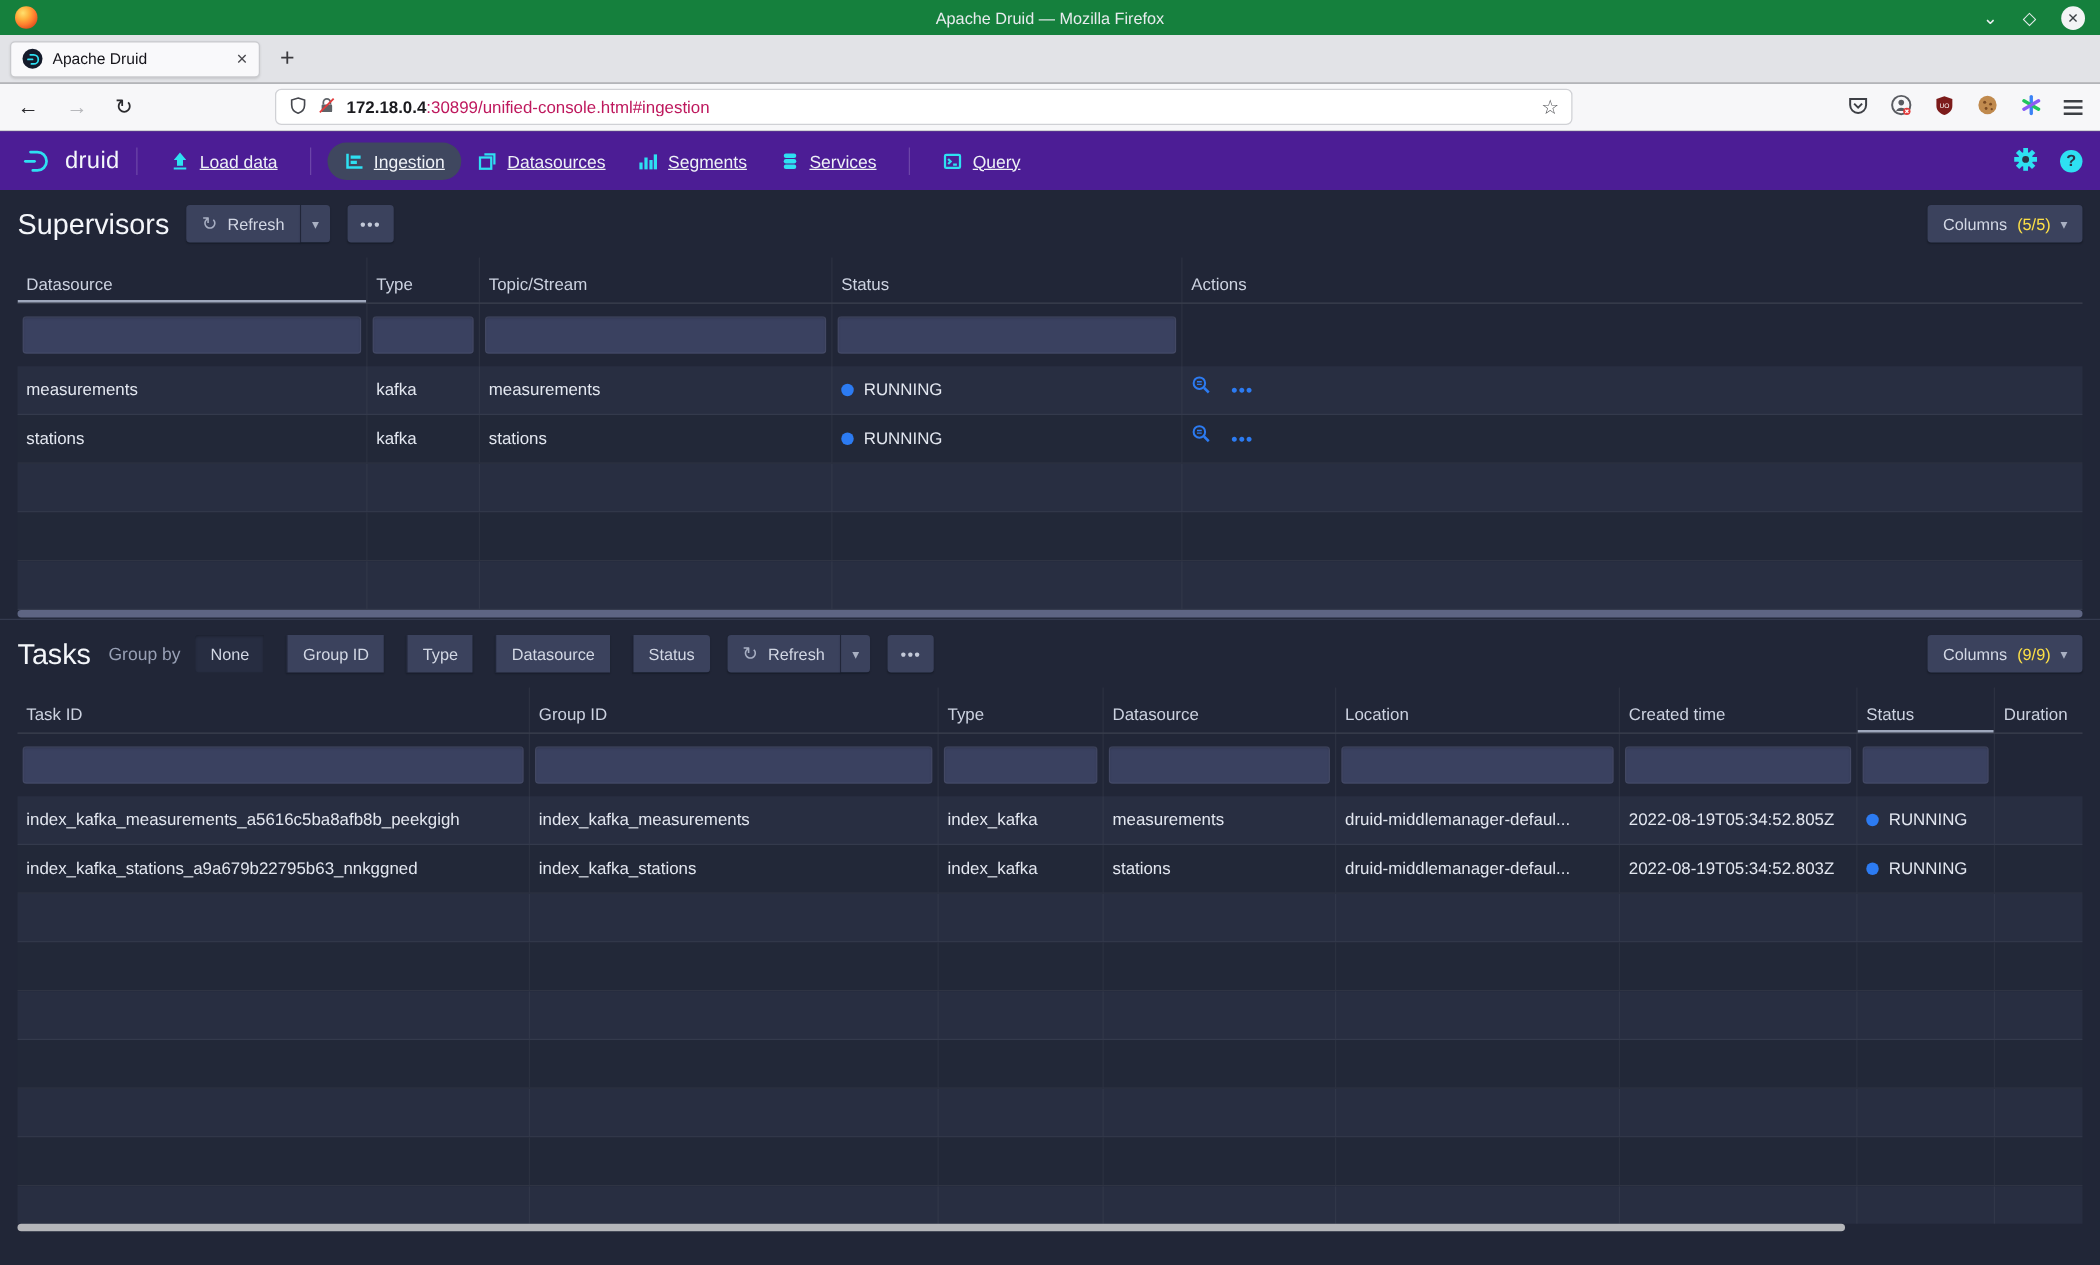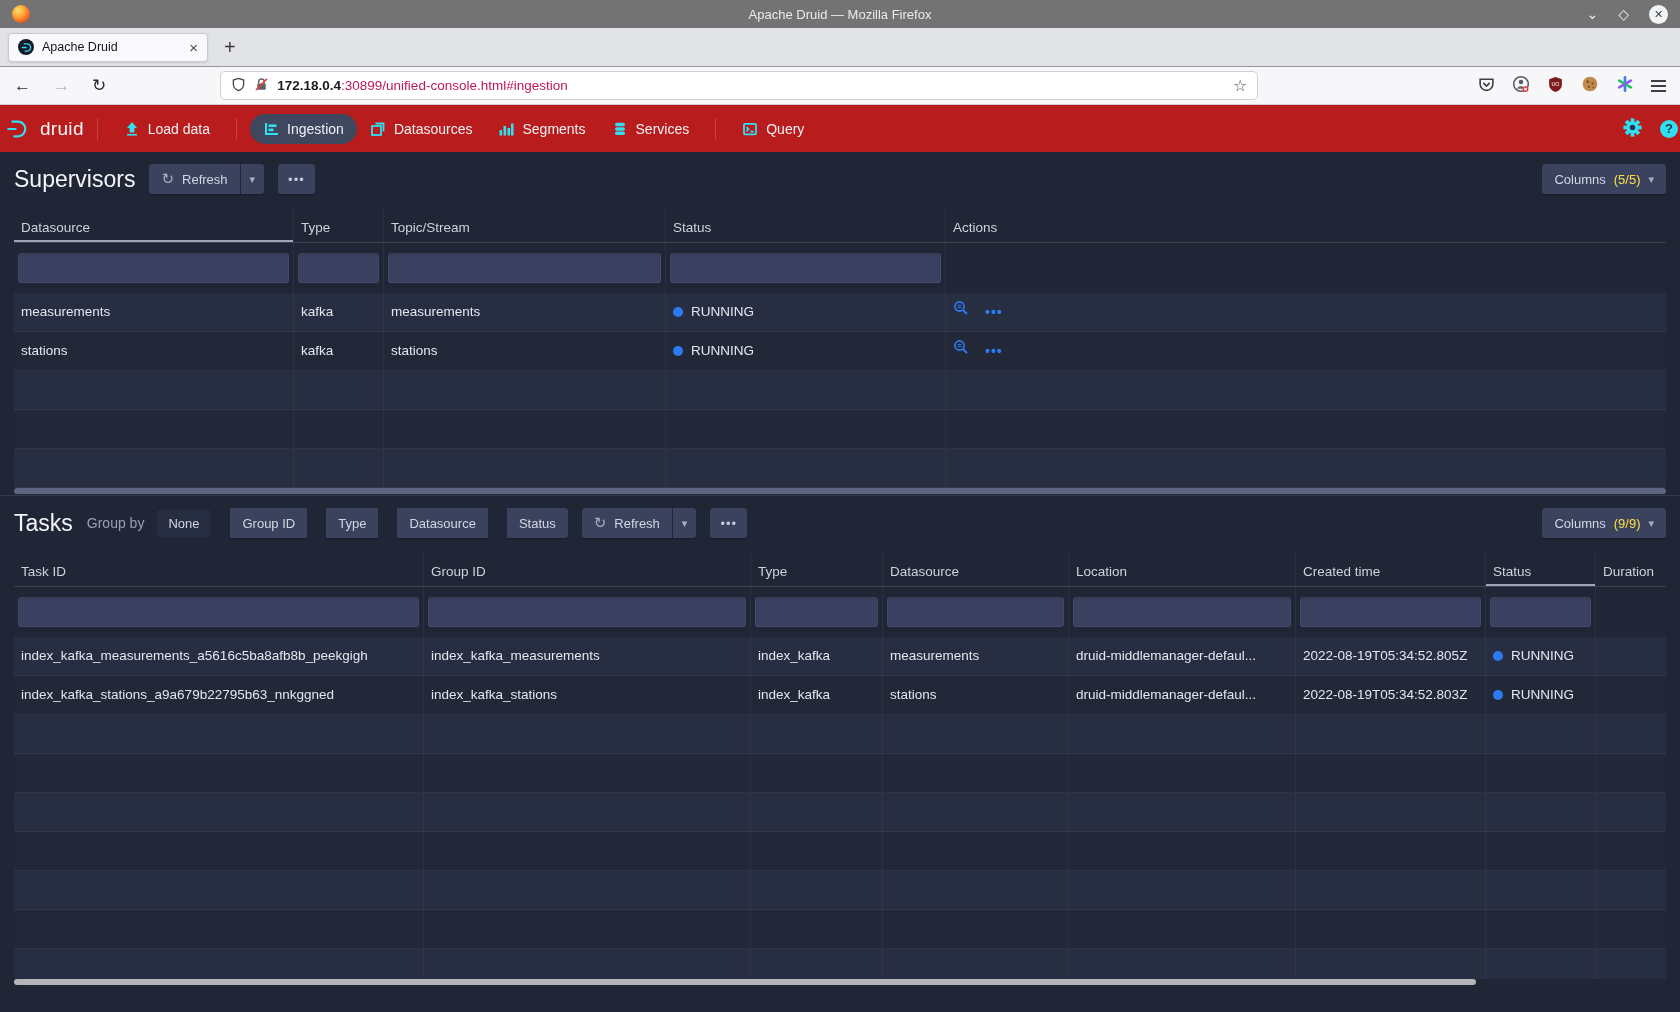--- a/index.html
+++ b/index.html
@@ -5,21 +5,21 @@
   * { box-sizing: border-box; margin: 0; padding: 0; }
   html, body { width: 1680px; height: 1012px; overflow: hidden; }
   body {
     font-family: "Liberation Sans", "DejaVu Sans", sans-serif;
     font-size: 13.5px;
     background: #212637;
   }
 
   
   .titlebar {
-    height: 28px; background: #737373; display: flex; align-items: center;
+    height: 28px; background: #15803d; display: flex; align-items: center;
     padding: 0 12px; color: #e8ebee; font-size: 13px; position: relative;
   }
   .ff-logo {
     width: 18px; height: 18px; border-radius: 50%;
     background: radial-gradient(circle at 35% 30%, #ffe06e 0%, #ffb13d 30%, #ff7d2e 55%, #e0521f 78%, #b5301a 100%);
   }
   .titlebar-title { position: absolute; left: 0; right: 0; text-align: center; pointer-events: none; }
   .win-controls { margin-left: auto; display: flex; align-items: center; gap: 20px; z-index: 1; }
   .win-glyph { color: #eceff2; font-size: 14px; line-height: 1; cursor: default; }
   .win-close {
@@ -54,27 +54,27 @@
   .url-text { flex: 1; white-space: nowrap; overflow: hidden; }
   .url-text .host { color: #1b1b1f; font-weight: 600; }
   .url-text .rest { color: #be185d; }
   .star-glyph { color: #55565a; font-size: 16px; }
   .toolbar-right { margin-left: auto; display: flex; align-items: center; gap: 17px; }
   .hamburger { display: flex; flex-direction: column; gap: 3px; }
   .hamburger span { display: block; width: 15px; height: 2px; background: #3c3f44; }
 
   
   .druid-nav {
-    height: 47px; background: #b91c1c; display: flex; align-items: center;
-    padding: 0 2px; color: #eef1f6; font-size: 14px;
+    height: 47px; background: #4c1d95; display: flex; align-items: center;
+    padding: 0 14px; color: #eef1f6; font-size: 14px;
   }
   .brand { display: flex; align-items: center; gap: 8px; }
   .wordmark { font-size: 19px; color: #f4f7fb; letter-spacing: .3px; }
   .nav-divider { width: 1px; height: 22px; background: rgba(255,255,255,.18); margin: 0 13px; }
-  .nav-item { display: flex; align-items: center; gap: 8px; padding: 7px 13px; border-radius: 16px; cursor: pointer; }
+  .nav-item { display: flex; align-items: center; gap: 8px; padding: 7px 13px; border-radius: 16px; cursor: pointer; text-decoration: underline; }
   .nav-item.active { background: #3f475f; }
   .nav-item svg { flex: none; }
   .nav-spacer { flex: 1; }
   .help-circle {
     width: 18px; height: 18px; border-radius: 50%; background: #2ee0f2; color: #2c3247;
     font-size: 13px; font-weight: bold; display: flex; align-items: center; justify-content: center;
   }
   .nav-right { display: flex; align-items: center; gap: 18px; }
 
   

